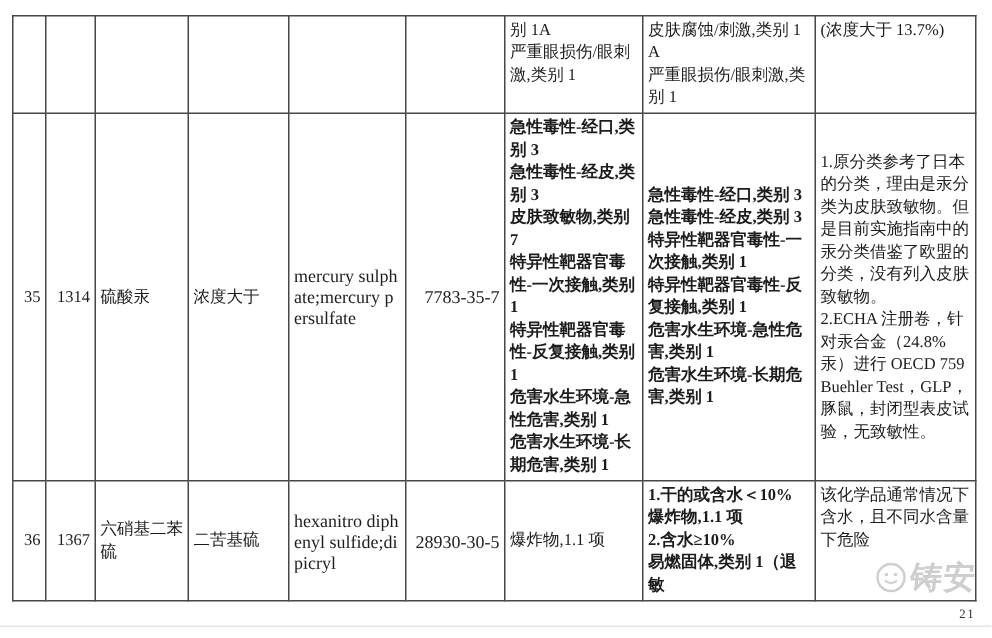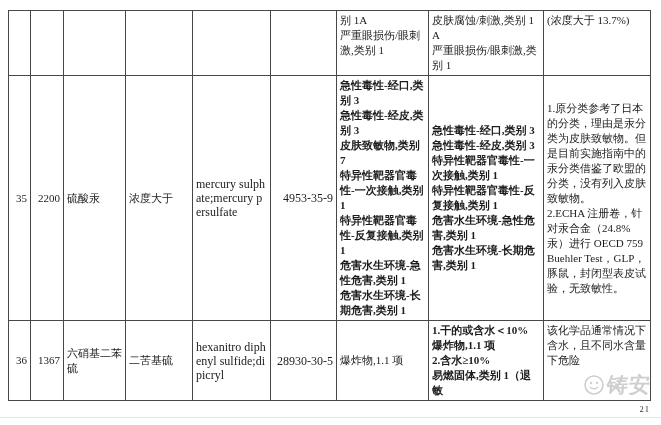--- a/index.html
+++ b/index.html
@@ -82,25 +82,25 @@
     <td></td>
     <td class="pre">别 1A
 严重眼损伤/眼刺激,类别 1</td>
     <td class="pre">皮肤腐蚀/刺激,类别 1A
 严重眼损伤/眼刺激,类别 1</td>
     <td>(浓度大于 13.7%)</td>
   </tr>
 
   <tr class="r-35">
     <td class="c mid">35</td>
-    <td class="c mid">2200</td>
+    <td class="c mid">1314</td>
     <td class="mid">硫酸汞</td>
     <td class="mid">浓度大于</td>
     <td class="mid eng">mercury sulphate;mercury persulfate</td>
-    <td class="c mid eng">4953-35-9</td>
+    <td class="c mid eng">7783-35-7</td>
     <td>
           <div class="hline">急性毒性-经口,类别 3</div>
           <div class="hline">急性毒性-经皮,类别 3</div>
           <div class="hline b">皮肤致敏物,类别 7</div>
           <div class="hline">特异性靶器官毒性-一次接触,类别 1</div>
           <div class="hline">特异性靶器官毒性-反复接触,类别 1</div>
           <div class="hline">危害水生环境-急性危害,类别 1</div>
           <div class="hline">危害水生环境-长期危害,类别 1</div>
         </td>
     <td class="mid">

